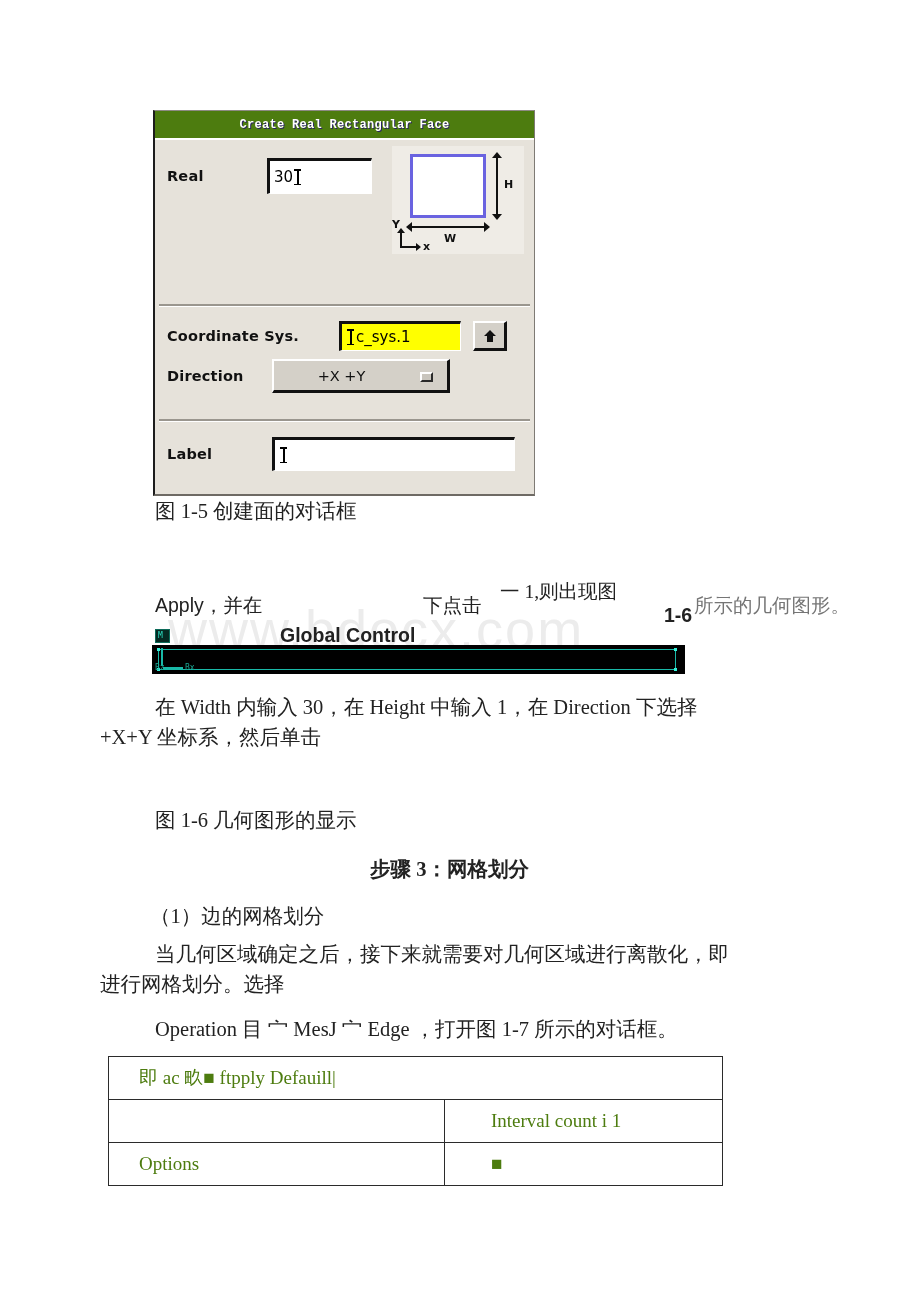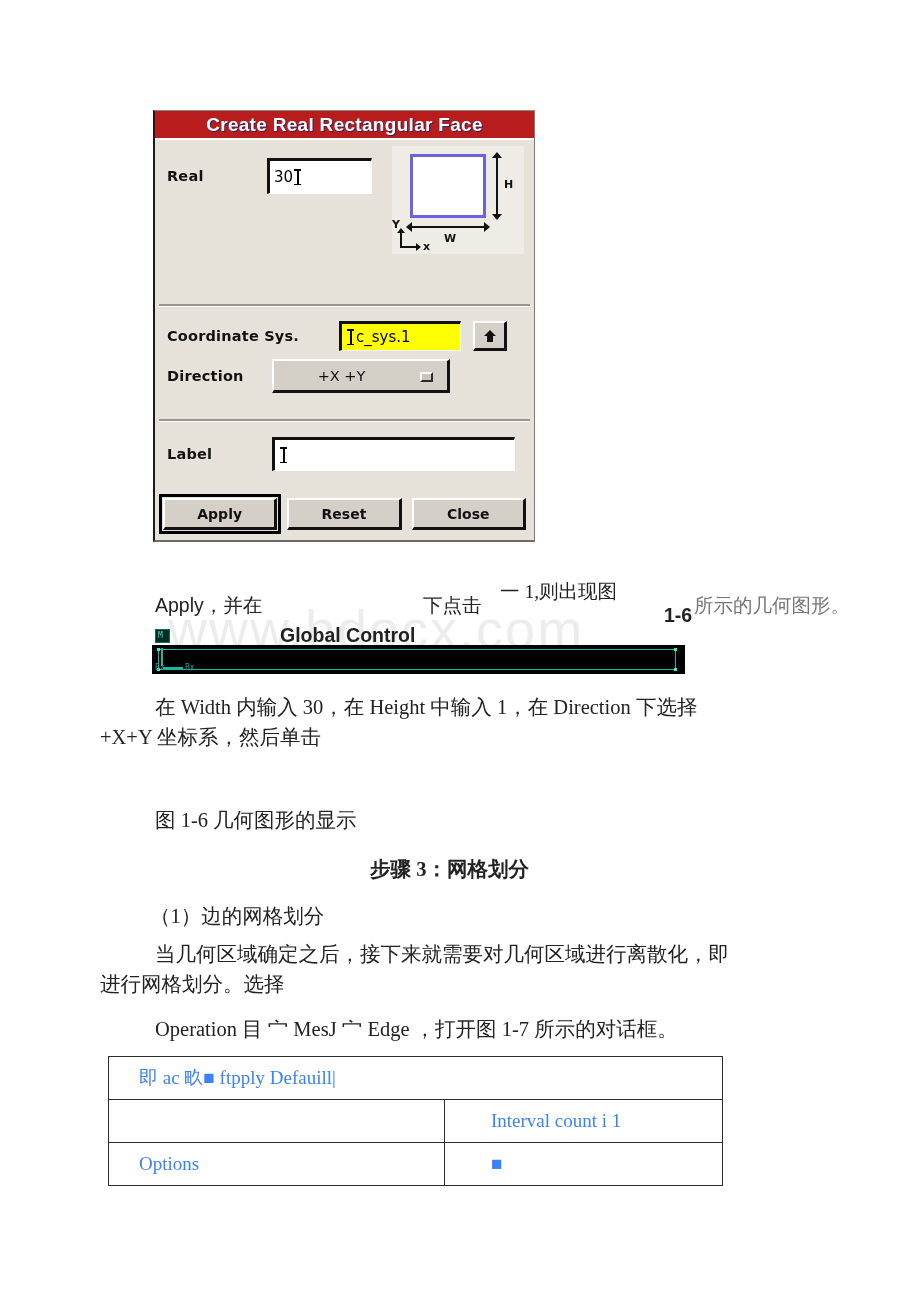--- a/index.html
+++ b/index.html
@@ -40,25 +40,25 @@
     border-left: 2px solid #1c1c1c;
     border-top: 1px solid #8e8a84;
     border-right: 1px solid #7e7a74;
     border-bottom: 2px solid #6e6a64;
     box-sizing: border-box;
     z-index: 2;
     font-family: "DejaVu Sans", sans-serif;
   }
   .titlebar {
     height: 27px;
-    background: #b91c1c;
+    background: #4d7c0f;
     color: #ffffff;
-    font-family: Liberation Sans, sans-serif;
+    font-family: Liberation Mono, monospace;
     font-weight: bold;
-    font-size: 19px;
+    font-size: 12px;
     letter-spacing: 0.3px;
     display: flex;
     align-items: center;
     justify-content: center;
     text-shadow: 1px 1px 0 #2a2460;
     border-bottom: 2px solid #ffffff;
   }
   .panel {
     background: #e6e2da;
     padding: 0;
@@ -234,21 +234,21 @@
     width: 615px;
     border-collapse: collapse;
     z-index: 1;
   }
   .tbl td {
     border: 1px solid #2b2b2b;
     height: 38px;
     padding: 2px 0 2px 30px;
     font-family: "Liberation Serif", "DejaVu Serif", serif;
     font-size: 19px;
-    color: #3b82f6;
+    color: #4d7c0f;
     vertical-align: middle;
   }
   .tbl td.c2 { padding-left: 46px; }
 </style>
 </head>
 <body>
 
 <div class="watermark">www.bdocx.com</div>
 
 <div class="dialog">
@@ -327,31 +327,20 @@
         <div class="flabel" style="width:105px;">Label</div>
         <div class="field" style="width:243px;height:34px;">
           <span class="ibeam">
               <i></i>
             </span>
             <span></span>
         </div>
       </div>
     </div>
 
-    <div style="display:flex;gap:10px;padding:4px 8px 10px 8px;">
-      <div class="mbtn default" style="flex:1;height:32px;">
-        <span>Apply</span>
-      </div>
-      <div class="mbtn" style="flex:1;height:32px;">
-        <span>Reset</span>
-      </div>
-      <div class="mbtn" style="flex:1;height:32px;">
-        <span>Close</span>
-      </div>
-    </div>
 
   </div>
 </div>
 
 <div class="doc t20" style="left:155px; top:497px;">图 1-5 创建面的对话框</div>
 
 <div class="doc t19 sans" style="left:155px; top:592px;">Apply，并在</div>
 <div class="doc t19 sans bold" style="left:280px; top:624px;">Global Control</div>
 <div class="doc t19 sans" style="left:423px; top:592px;">下点击</div>
 <div class="doc t19" style="left:500px; top:578px;">一 1,则出现图</div>

